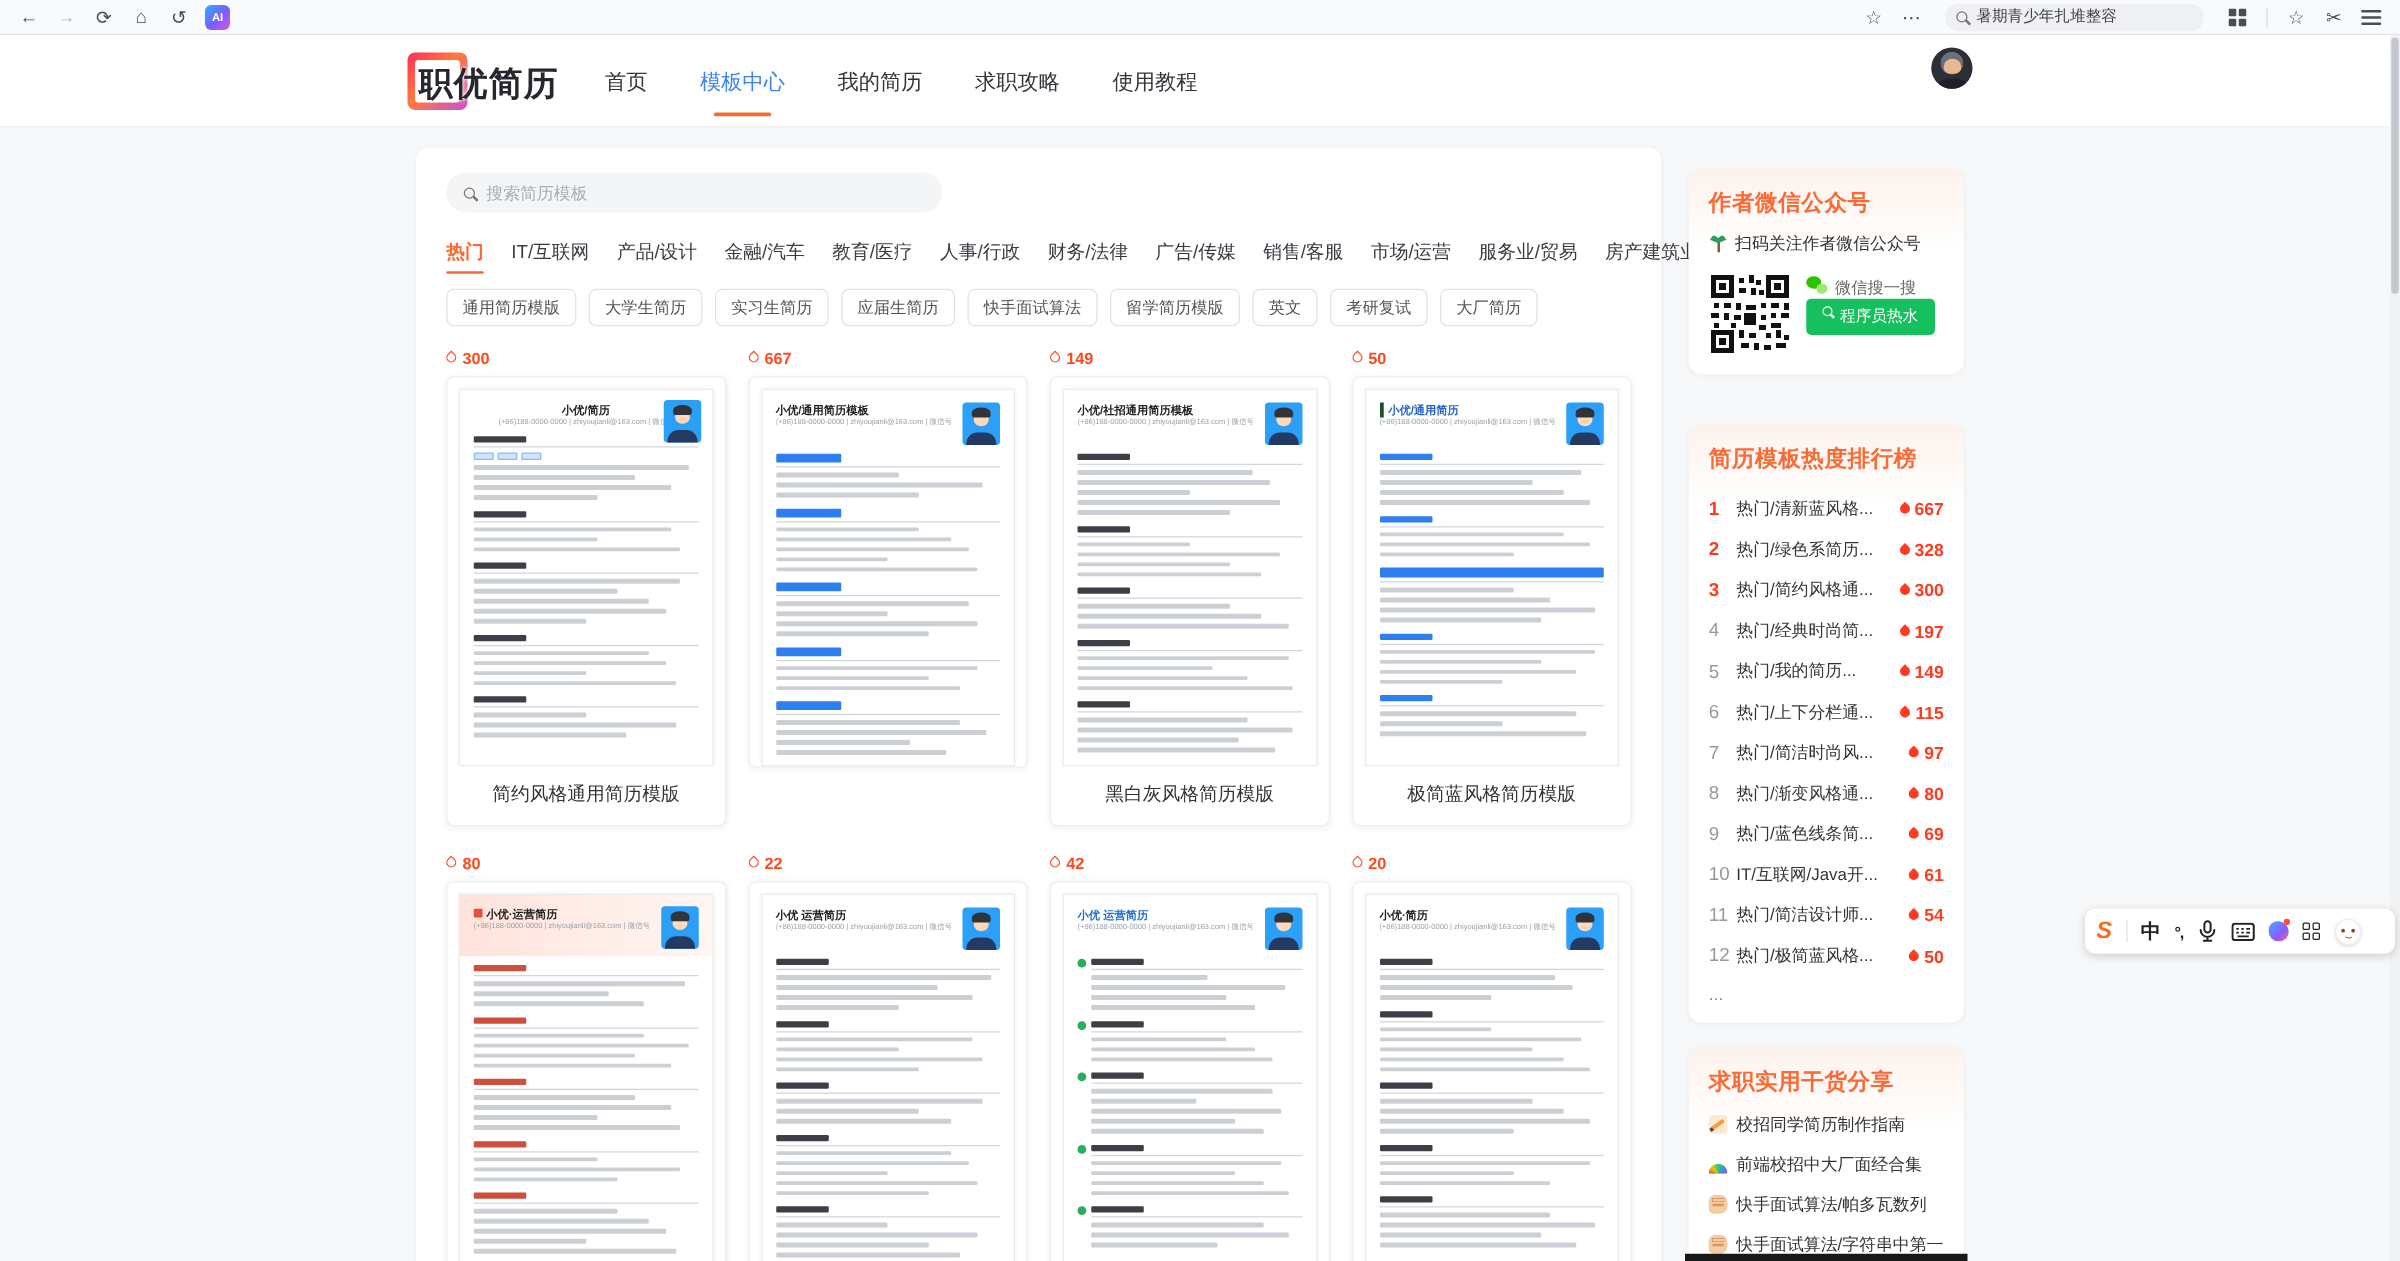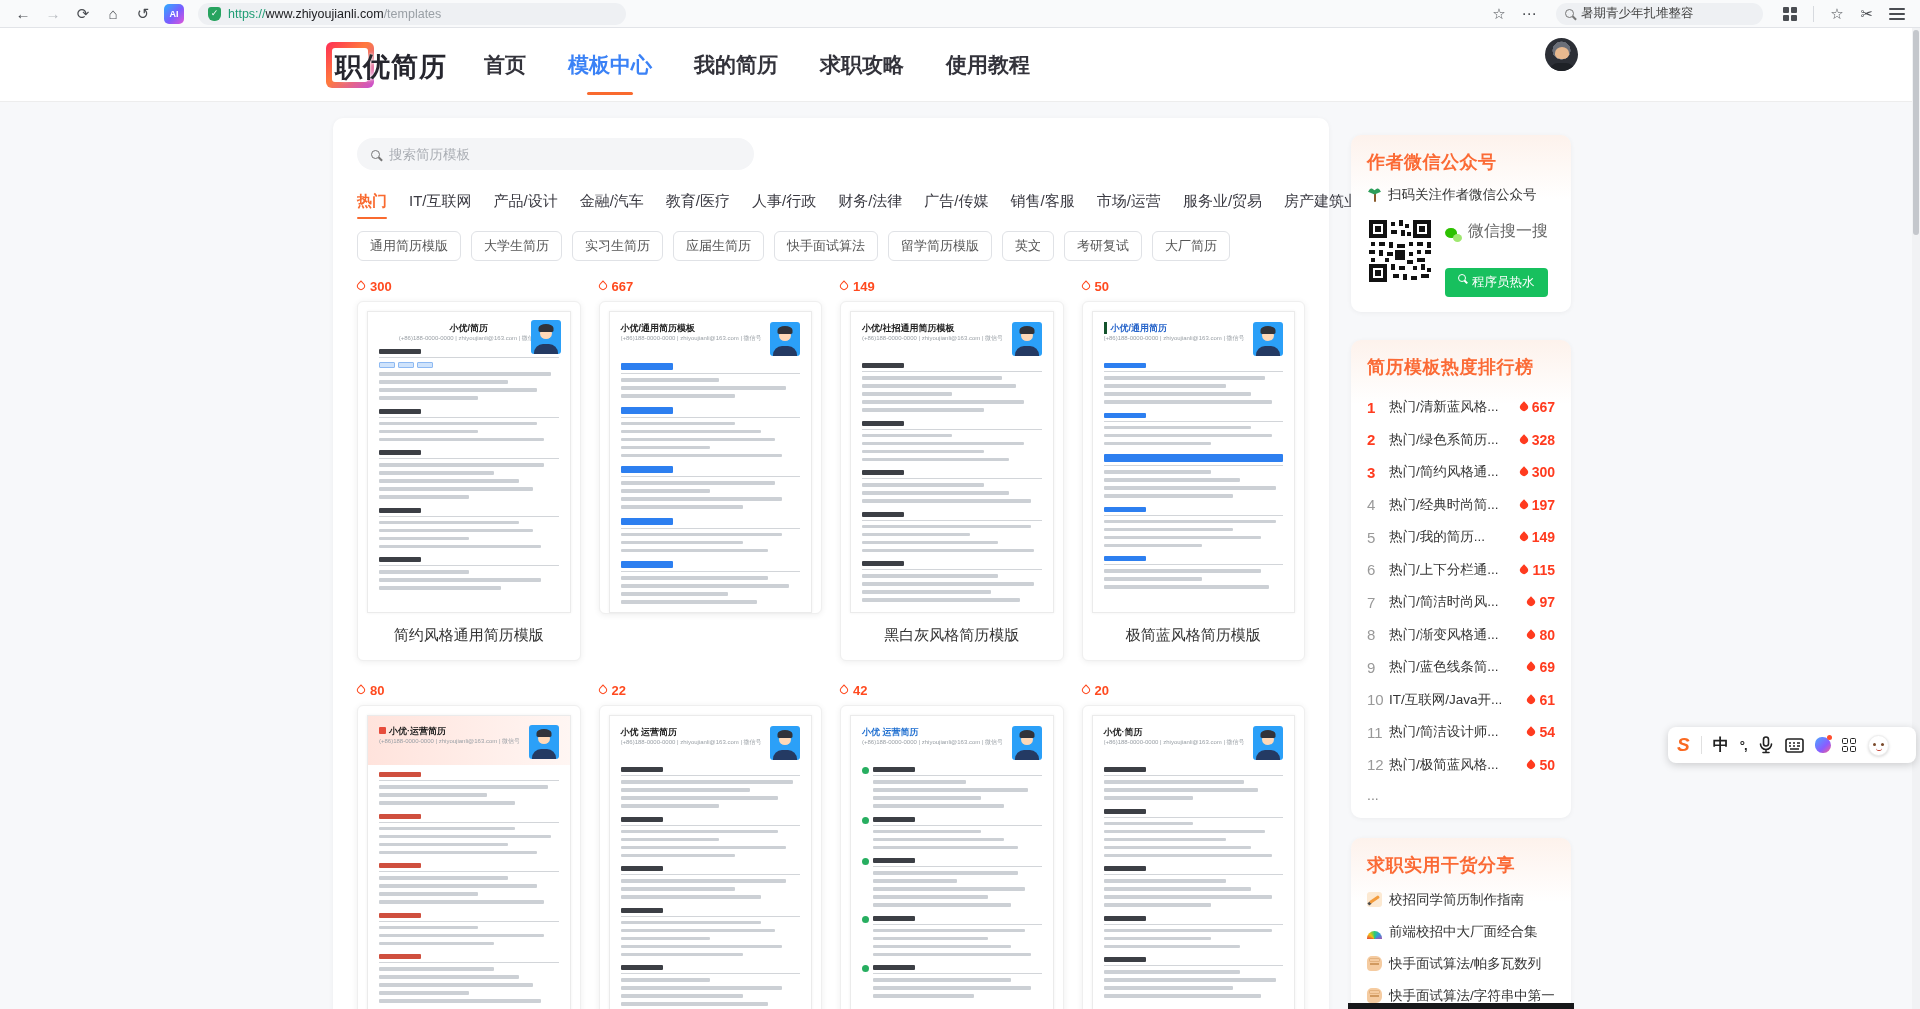--- a/index.html
+++ b/index.html
@@ -45,21 +45,21 @@
   
   .site-header{position:absolute;top:28px;left:0;width:1920px;height:74px;background:#fff;
     border-bottom:1px solid #ededed;z-index:10}
   .logo{position:absolute;left:326px;top:12px;width:180px;height:50px}
   .logo-box{position:absolute;left:0;top:2px;width:48px;height:46px;border-radius:6px;
     background:linear-gradient(135deg,#ff2d55 0%,#ff7a3d 45%,#c94fd6 100%)}
   .logo-box::after{content:"";position:absolute;inset:6px;background:#fff;border-radius:3px}
   .logo-text{position:absolute;left:9px;top:9px;font-size:27px;font-weight:900;color:#26262e;
     letter-spacing:1px;text-shadow:0 0 2px #fff,0 0 4px #fff;white-space:nowrap}
   .nav{position:absolute;left:482px;top:0;height:74px;display:flex;align-items:center;gap:38px}
-  .nav-item{font-size:21px;font-weight:bold;color:#33333b;cursor:pointer;position:relative;
+  .nav-item{font-size:17px;font-weight:normal;color:#33333b;cursor:pointer;position:relative;
     padding:24px 2px}
   .nav-item.active{color:#3b82f6}
   .nav-item.active::after{content:"";position:absolute;left:50%;transform:translateX(-50%);
     bottom:8px;width:46px;height:3px;background:#f96a2f;border-radius:2px}
   .user-avatar{position:absolute;right:342px;top:10px;width:33px;height:33px;border-radius:50%;
     background:radial-gradient(circle at 50% 38%,#6b6f78 0 34%,#2c2f36 35%);overflow:hidden;cursor:pointer}
   .user-avatar::before{content:"";position:absolute;left:50%;top:9px;transform:translateX(-50%);
     width:14px;height:12px;background:#e8b98f;border-radius:50% 50% 40% 40%}
   .user-avatar::after{content:"";position:absolute;left:50%;bottom:-4px;transform:translateX(-50%);
     width:24px;height:12px;background:#1e2126;border-radius:8px 8px 0 0}
@@ -133,21 +133,21 @@
   .v-bold .t-name{font-weight:900}
 
   
   .side-panel{position:absolute;left:1351px;width:220px;background:linear-gradient(180deg,#fdf2ec,#ffffff 64px);
     border-radius:10px;box-shadow:0 1px 5px rgba(0,0,0,.05);padding:15px 16px}
   .sp-title{font-size:18px;font-weight:bold;color:#fb6a35;margin-bottom:12px;letter-spacing:.5px}
   .wx-sub{display:flex;align-items:center;gap:6px;font-size:13.5px;color:#333;margin-bottom:14px;white-space:nowrap}
   .wx-row{display:flex;gap:12px;align-items:flex-start}
   .qr{width:66px;height:66px;flex:none;background:#fff}
   .wx-right{flex:1}
-  .wx-search{display:flex;align-items:flex-end;gap:6px;font-size:16px;color:#666;margin:3px 0 26px;white-space:nowrap}
+  .wx-search{display:flex;align-items:flex-start;gap:6px;font-size:13px;color:#666;margin:3px 0 0;white-space:nowrap}
   .wx-logo{width:17px;height:14px;position:relative;flex:none}
   .wx-logo::before{content:"";position:absolute;left:0;top:0;width:12px;height:10px;background:#2dc100;
     border-radius:50% 50% 45% 55%}
   .wx-logo::after{content:"";position:absolute;right:0;bottom:0;width:9px;height:8px;background:#9fe870;
     border-radius:50%}
   .wx-btn{display:inline-flex;gap:6px;background:#17c05e;color:#fff;font-size:12.5px;
     padding:6px 13px;border-radius:4px;cursor:pointer;white-space:nowrap}
   .mini-mag{width:8px;height:8px;border:1.5px solid #fff;border-radius:50%;position:relative;flex:none}
   .mini-mag::after{content:"";position:absolute;width:4px;height:1.5px;background:#fff;
     transform:rotate(45deg);right:-3px;bottom:-1px}
@@ -209,28 +209,20 @@
 </head>
 <body>
 
 <div class="topbar">
   <div class="tb-ic">←</div>
   <div class="tb-ic dis">→</div>
   <div class="tb-ic">⟳</div>
   <div class="tb-ic">⌂</div>
   <div class="tb-ic">↺</div>
   <div class="ai-badge">AI</div>
-  <div class="addr">
-    <span class="shield"></span>
-    <span class="url">
-      <span class="sch">https://</span>
-        <span class="host">www.zhiyoujianli.com</span>
-        <span class="path">/templates</span>
-    </span>
-  </div>
   <div class="tb-spacer"></div>
   <div class="tb-ic">☆</div>
   <div class="tb-ic">⋯</div>
   <div class="tb-search">
     <span class="mag"></span>
     <span class="txt">暑期青少年扎堆整容</span>
   </div>
   <div class="tb-ic">
       <span class="grid4">
         <i></i>

